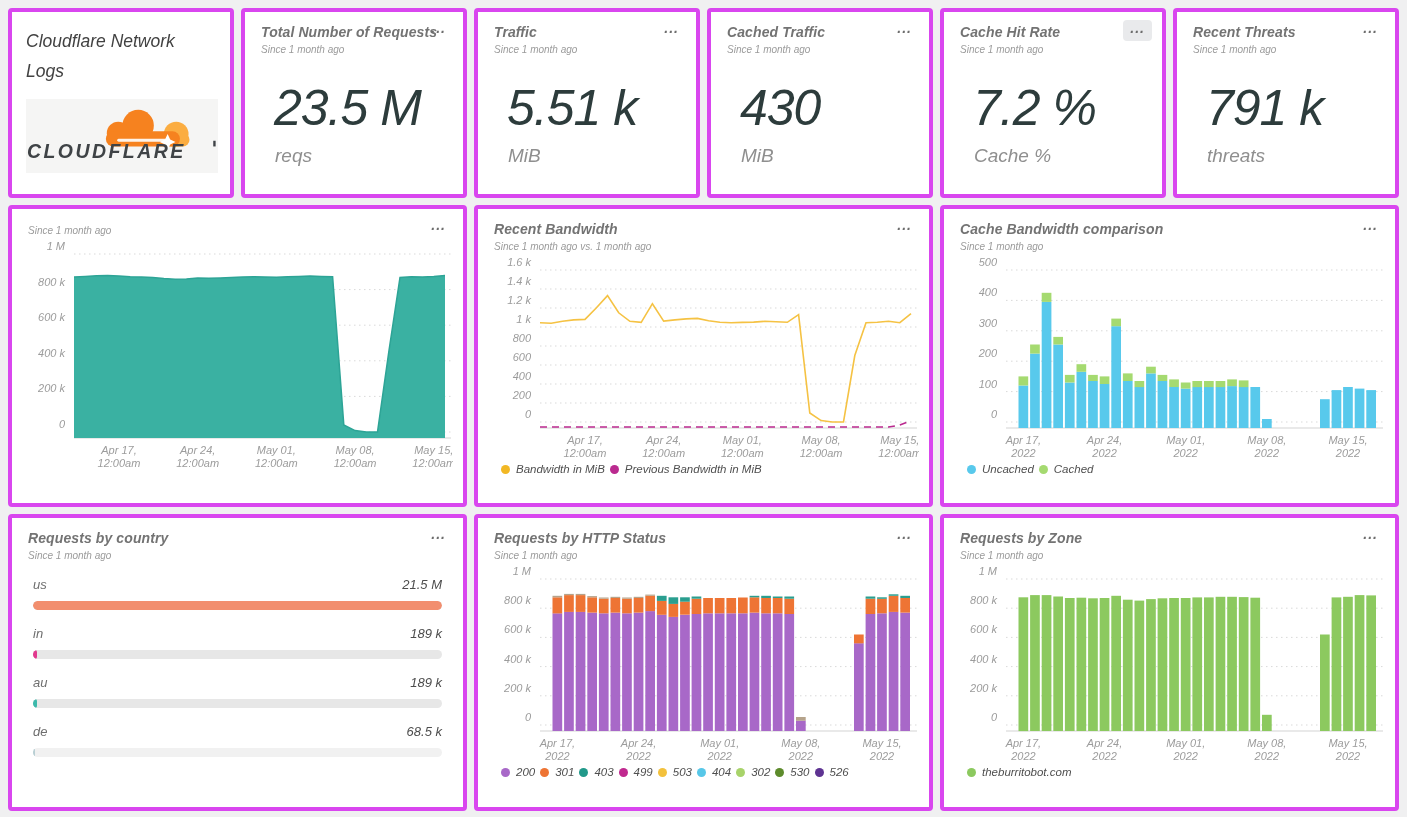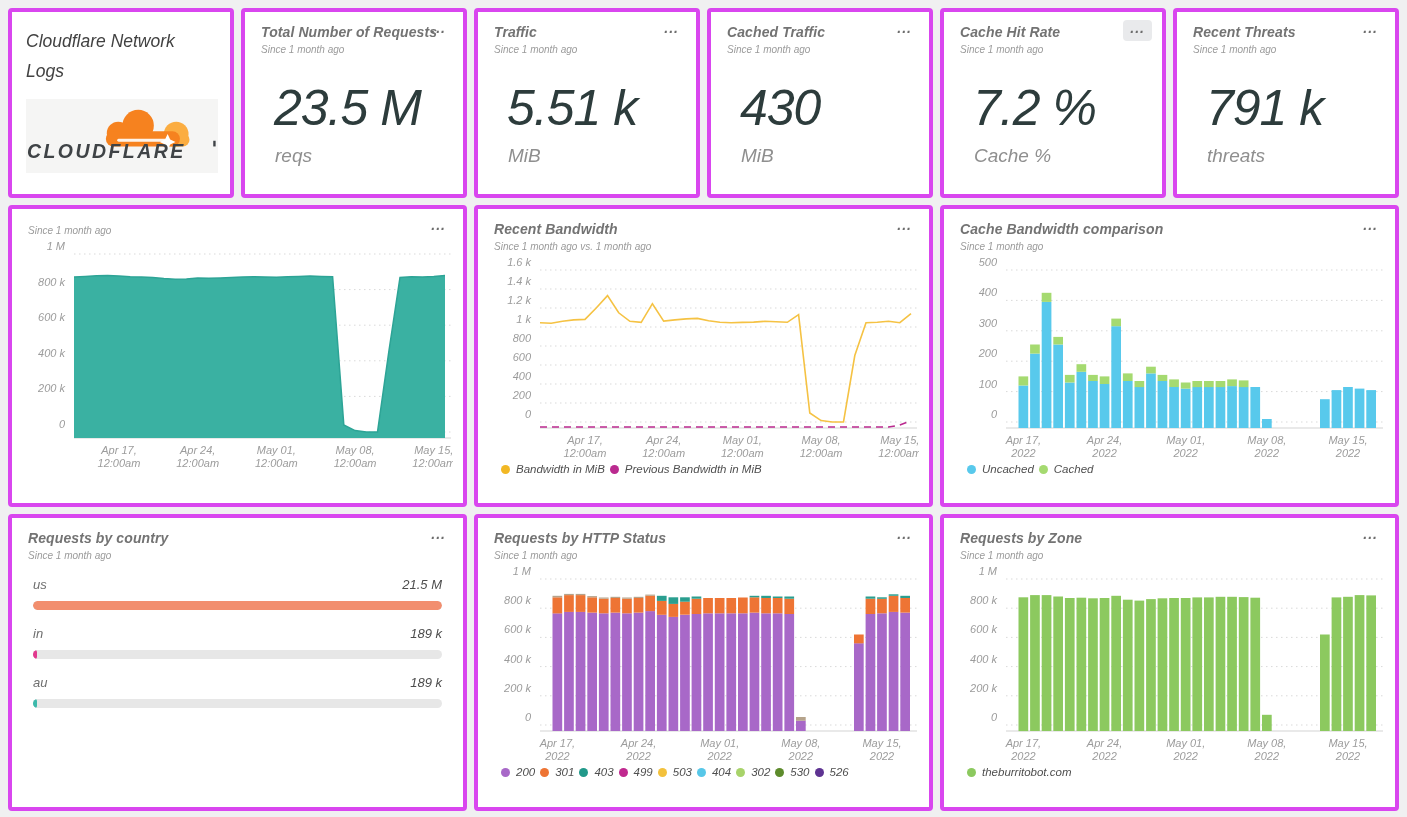--- a/index.html
+++ b/index.html
@@ -296,20 +296,29 @@
         <div class="fill" style="width:0.9%;background:#e2398e;min-width:4px"></div>
       </div>
         </div>
         <div class="crow">
       <div class="lv">
             <span class="clabel">au</span>
       <span class="cvalue">189 k</span>
           </div>
       <div class="track">
         <div class="fill" style="width:0.9%;background:#3cb9ab;min-width:4px"></div>
+      </div>
+        </div>
+        <div class="crow">
+      <div class="lv">
+            <span class="clabel">de</span>
+      <span class="cvalue">68.5 k</span>
+          </div>
+      <div class="track light">
+        <div class="fill" style="width:0.35%;background:#b9cfd4;min-width:2px"></div>
       </div>
         </div>
       </div>
   </section>
 
   <section class="panel span2">
     <div class="p-title">Requests by HTTP Status</div>
     <div class="p-sub">Since 1 month ago</div>
     <div class="menu">...</div>
     <div id="c-http" class="chart"><svg width="425" height="198">

